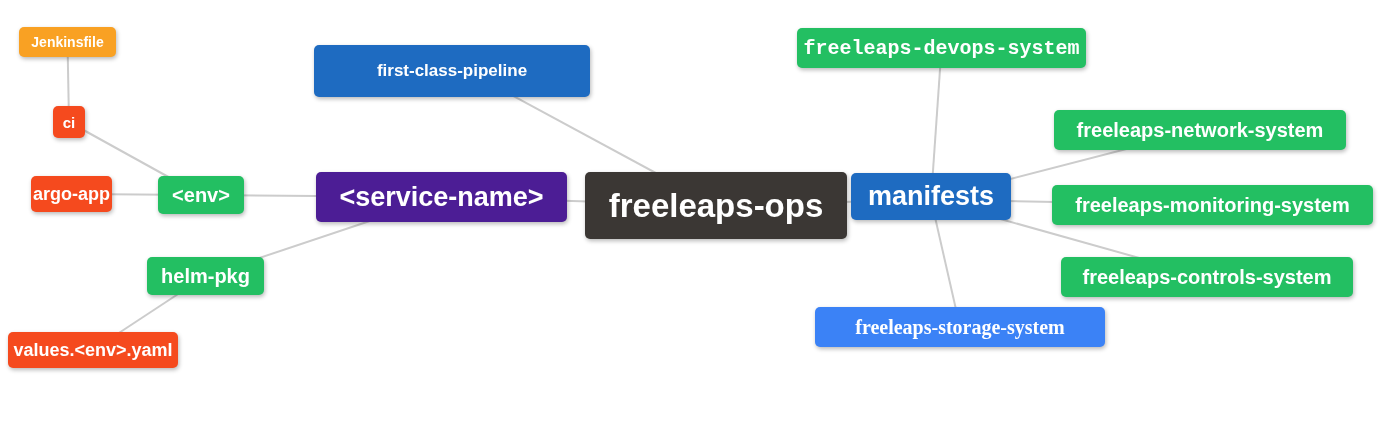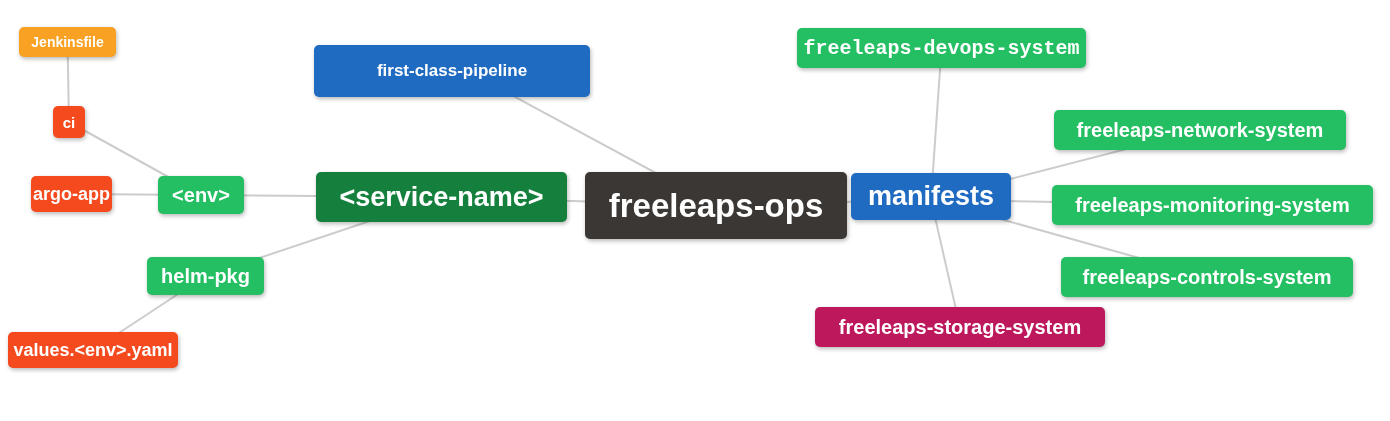--- a/index.html
+++ b/index.html
@@ -53,21 +53,21 @@
       <line x1="931" y1="199.5" x2="1207" y2="277" stroke="#cccccc" stroke-width="2"></line>
       <line x1="931" y1="199.5" x2="960" y2="327" stroke="#cccccc" stroke-width="2"></line>
     </svg>
 <div class="node" style="left: 19px; top: 27px; width: 97px; height: 30px; font-size: 14px; background: rgb(249, 161, 35);">Jenkinsfile</div>
     <div class="node" style="left: 53px; top: 106px; width: 32px; height: 32px; font-size: 15px; background: rgb(245, 74, 30);">ci</div>
     <div class="node" style="left: 31px; top: 176px; width: 81px; height: 36px; font-size: 18px; background: rgb(245, 74, 30);">argo-app</div>
     <div class="node" style="left: 158px; top: 176px; width: 86px; height: 38px; font-size: 20px; background: rgb(35, 191, 98);">&lt;env&gt;</div>
     <div class="node" style="left: 147px; top: 257px; width: 117px; height: 38px; font-size: 20px; background: rgb(35, 191, 98);">helm-pkg</div>
     <div class="node" style="left: 8px; top: 332px; width: 170px; height: 36px; font-size: 18px; background: rgb(245, 74, 30);">values.&lt;env&gt;.yaml</div>
     <div class="node" style="left: 314px; top: 37px; width: 276px; height: 52px; font-size: 17px; background: rgb(30, 107, 193); margin-top: 8px;">first-class-pipeline</div>
-    <div class="node" style="left: 316px; top: 172px; width: 251px; height: 50px; font-size: 27px; background: #15803d;">&lt;service-name&gt;</div>
+    <div class="node" style="left: 316px; top: 172px; width: 251px; height: 50px; font-size: 27px; background: #4c1d95;">&lt;service-name&gt;</div>
     <div class="node" style="left: 585px; top: 172px; width: 262px; height: 67px; font-size: 33px; background: rgb(59, 55, 52);">freeleaps-ops</div>
     <div class="node" style="left: 851px; top: 173px; width: 160px; height: 47px; font-size: 27px; background: rgb(30, 107, 193);">manifests</div>
     <div class="node" style="left: 797px; top: 28px; width: 289px; height: 40px; font-size: 20px; background: rgb(35, 191, 98); font-family: Liberation Mono, monospace;">freeleaps-devops-system</div>
     <div class="node" style="left: 1054px; top: 110px; width: 292px; height: 40px; font-size: 20px; background: rgb(35, 191, 98);">freeleaps-network-system</div>
     <div class="node" style="left: 1052px; top: 185px; width: 321px; height: 40px; font-size: 20px; background: rgb(35, 191, 98);">freeleaps-monitoring-system</div>
     <div class="node" style="left: 1061px; top: 257px; width: 292px; height: 40px; font-size: 20px; background: rgb(35, 191, 98);">freeleaps-controls-system</div>
-    <div class="node" style="left: 815px; top: 307px; width: 290px; height: 40px; font-size: 20px; background: #be185d;">freeleaps-storage-system</div>
+    <div class="node" style="left: 815px; top: 307px; width: 290px; height: 40px; font-size: 20px; background: #3b82f6; font-family: Liberation Serif, serif;">freeleaps-storage-system</div>
   </div>
 
 </body></html>

